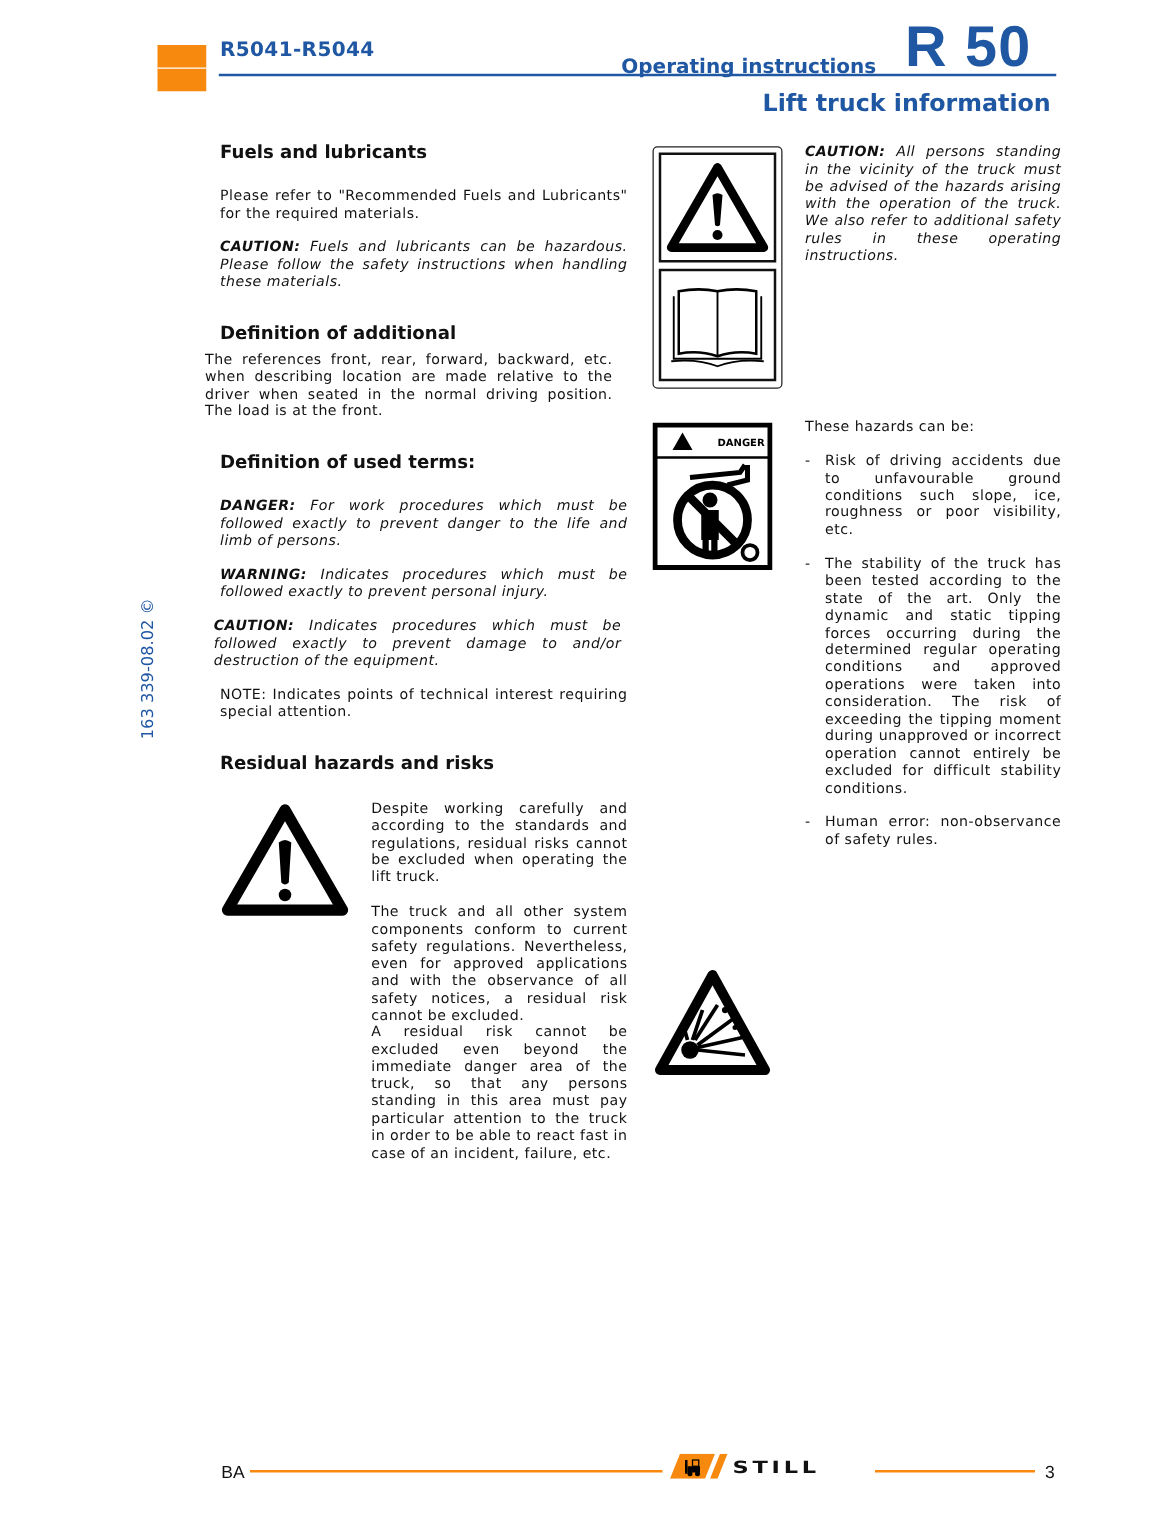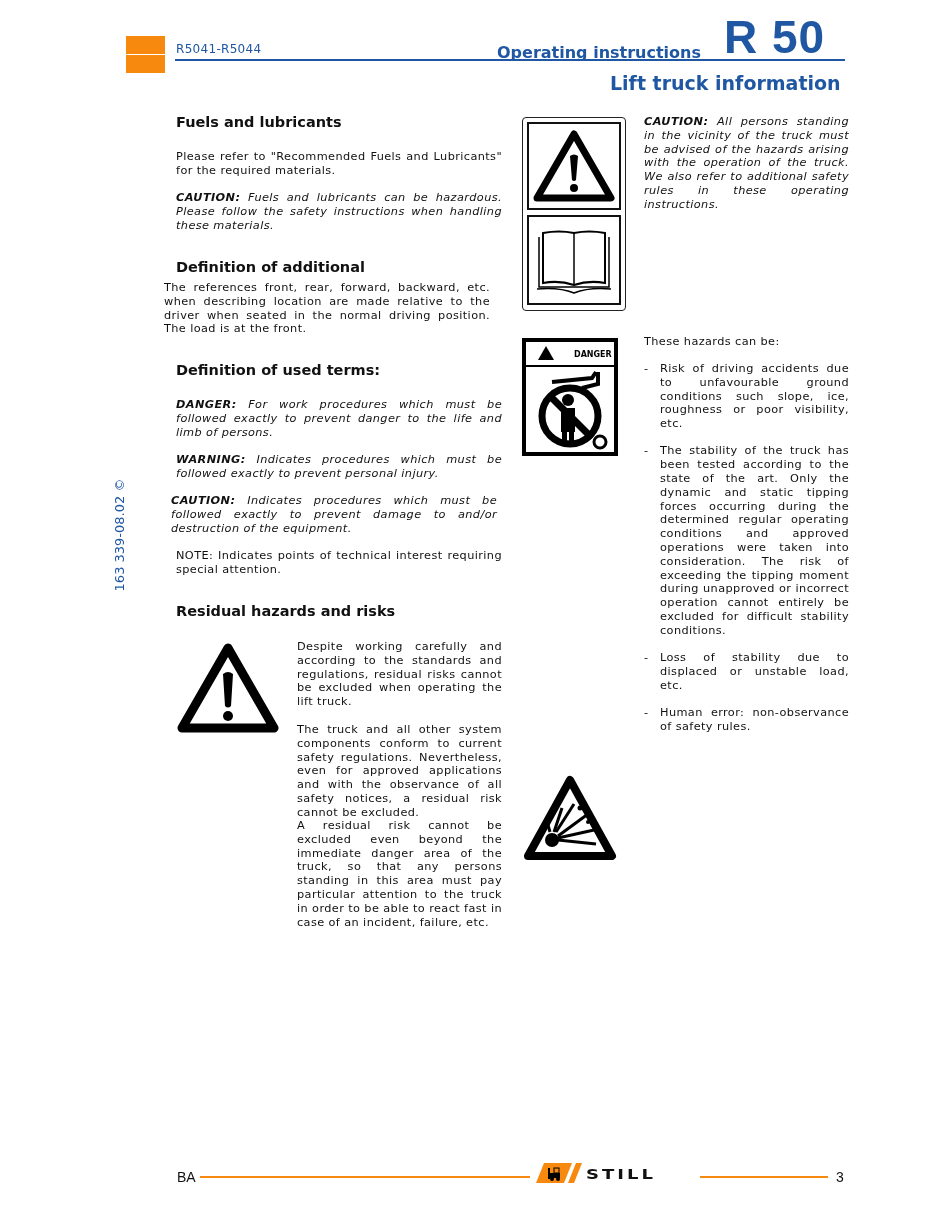--- a/index.html
+++ b/index.html
@@ -2,21 +2,21 @@
 <html><head>
 <meta charset="utf-8">
 <style>
   html, body { margin:0; padding:0; background:#fff; }
   body { width:935px; height:1210px; position:relative; overflow:hidden;
          font-family:"DejaVu Sans", sans-serif; color:#111; }
   .abs { position:absolute; }
   .orange-block { left:126px; top:36px; width:39px; height:37px; background:#f7890f; }
   .orange-block::after { content:""; position:absolute; left:0; right:0; top:18px; height:1px; background:#fff; }
   .hdr-rule { left:175px; top:59px; width:670px; height:2px; background:#1f57a3; }
-  .model { left:176px; top:42px; font-size:12px; font-weight:normal; color:#1f57a3; letter-spacing:0.3px; }
+  .model { left:176px; top:30px; font-size:16px; font-weight:bold; color:#1f57a3; letter-spacing:0.3px; }
   .doctype { left:497px; top:43px; font-size:16px; font-weight:bold; color:#1f57a3; }
   .series { left:724px; top:12px; font-size:46px; font-weight:bold; color:#1f57a3; letter-spacing:1px; font-family:"Liberation Sans", sans-serif; line-height:50px; }
   .section-title { left:610px; top:72px; font-size:19px; font-weight:bold; color:#1f57a3; }
   h2.heading { margin:0; position:absolute; font-size:14.5px; font-weight:bold; color:#111; }
   .para { position:absolute; font-size:11.3px; line-height:13.8px; text-align:justify; letter-spacing:0.4px; }
   .para b { font-weight:bold;margin-top:40px; }
   .it { font-style:italic; }
   .side-code { left:104px; top:460px; width:30px; height:150px; }
   .side-code span { position:absolute; left:50%; top:50%; transform:translate(-50%,-50%) rotate(-90deg); white-space:nowrap; font-size:13px; color:#1f57a3; }
   .sign-frame { left:522px; top:117px; width:104px; height:194px; border:1.5px solid #222; border-radius:4px; box-sizing:border-box; }
@@ -103,21 +103,20 @@
   <rect x="40" y="94" width="5" height="12" fill="#000"></rect>
   <rect x="47" y="94" width="5" height="12" fill="#000"></rect>
   <circle cx="78" cy="104" r="6" fill="none" stroke="#000" stroke-width="3"></circle>
 </svg>
 
 <div class="para" style="left:644px;top:335px;width:205px;">These hazards can be:</div>
 
 <ul class="hazards">
   <li>Risk of driving accidents due to unfavourable ground conditions such slope, ice, roughness or poor visibility, etc.</li>
   <li>The stability of the truck has been tested according to the state of the art. Only the dynamic and static tipping forces occurring during the determined regular operating conditions and approved operations were taken into consideration. The risk of exceeding the tipping moment during unapproved or incorrect operation cannot entirely be excluded for  difficult stability conditions.</li>
-  <li>Loss of stability due to displaced or unstable load, etc.</li>
   <li>Human error: non-observance of safety rules.</li>
 </ul>
 
 <svg class="abs" style="left:522px;top:774px;" width="96" height="88" viewBox="0 0 96 88">
   <path d="M48 6 L90 82 L6 82 Z" fill="none" stroke="#000" stroke-width="8" stroke-linejoin="round"></path>
   <circle cx="30" cy="66" r="7" fill="#000"></circle>
   <g stroke="#000" stroke-width="3">
     <line x1="36" y1="62" x2="66" y2="40"></line>
     <line x1="36" y1="64" x2="72" y2="56"></line>
     <line x1="36" y1="66" x2="74" y2="70"></line>

